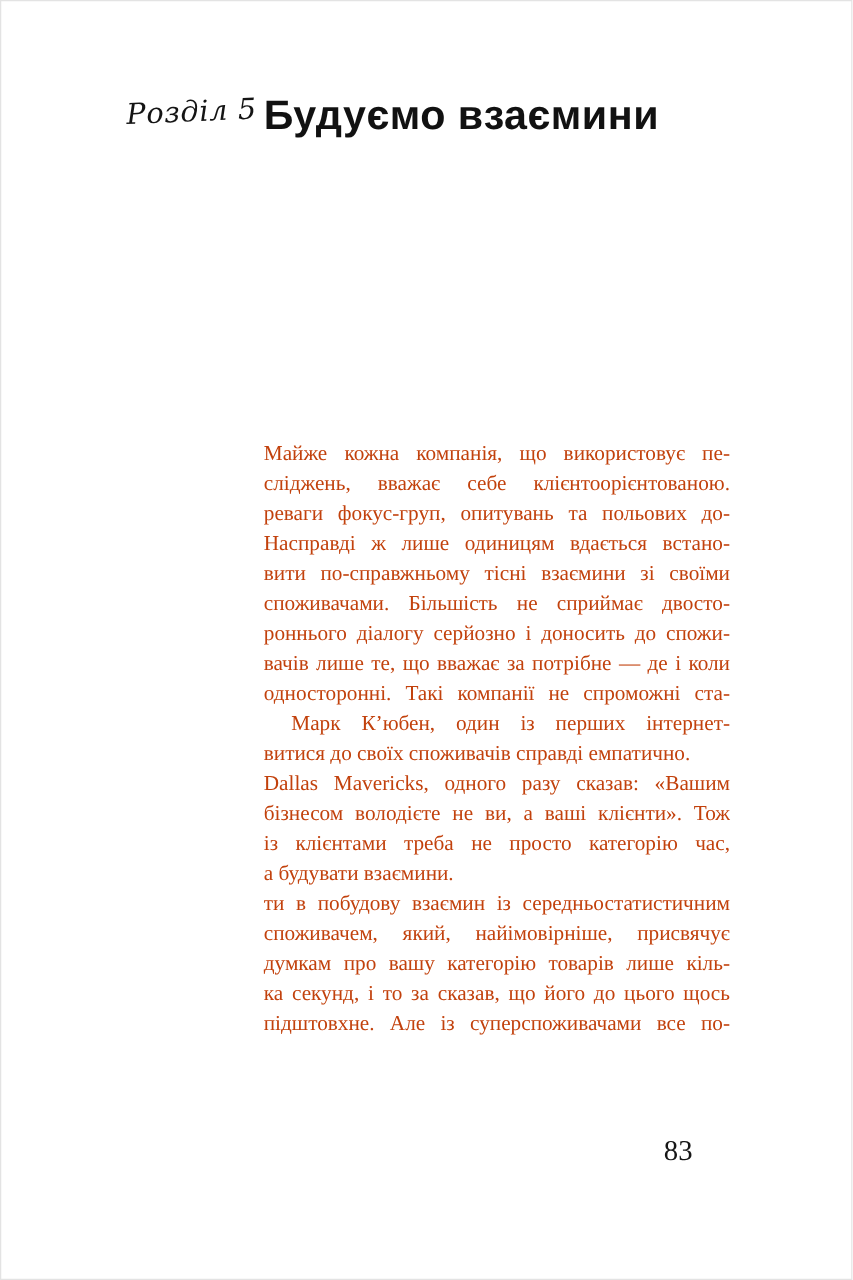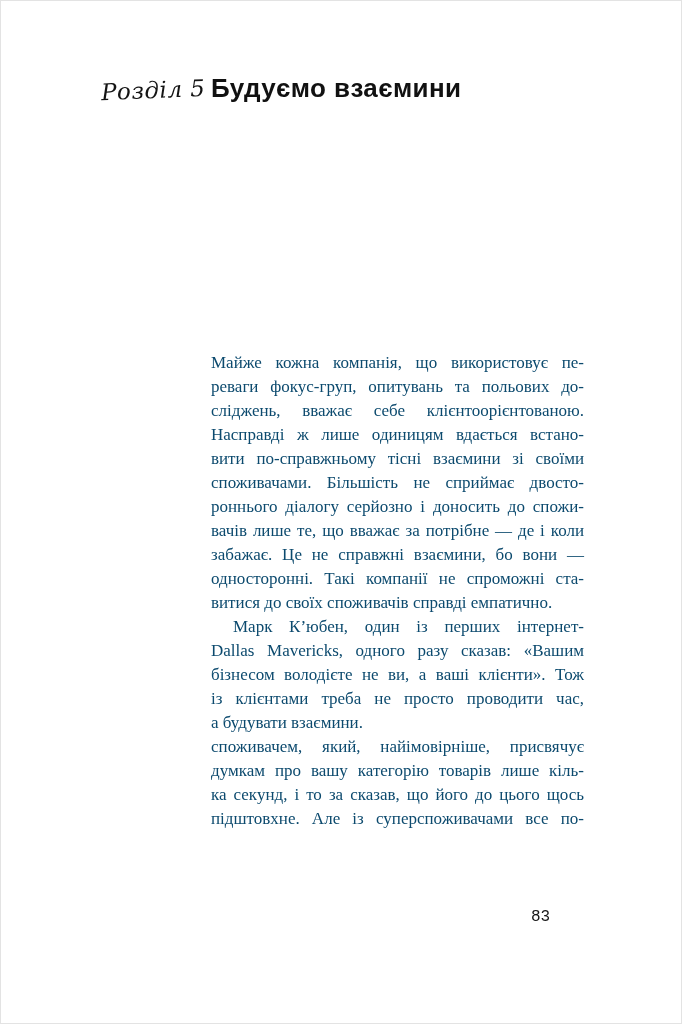--- a/index.html
+++ b/index.html
@@ -29,78 +29,77 @@
     transform: rotate(-2.5deg);
     white-space: nowrap;
   }
   .chapter-title {
     position: absolute;
     left: 210px;
     top: 72px;
     margin: 0;
     font-family: "Liberation Sans", sans-serif;
     font-weight: bold;
-    font-size: 26px;
+    font-size: 33px;
     letter-spacing: 0.4px;
     color: #111111;
     white-space: nowrap;
   }
   .body-text {
     position: absolute;
     left: 210px;
     top: 350px;
     width: 373px;
     font-size: 17px;
     line-height: 24px;
-    color: #0c4a6e;
+    color: #c2410c;
   }
   .line {
     text-align: left;
     white-space: normal;
   }
   .line.j {
     text-align: justify;
     text-align-last: justify;
   }
   .line.indent {
     text-indent: 22px;
   }
   .page-number {
     position: absolute;
     left: 530px;
     top: 907px;
-    font-size: 16px;
+    font-size: 23px;
     color: #161616;
-    font-family: Liberation Mono, monospace;
   }
 </style>
 </head>
 <body>
 
 <div class="page">
   <span class="chapter-label">Розділ 5</span>
   <h1 class="chapter-title">Будуємо взаємини</h1>
 
   <div class="body-text" id="body-text">
       <div class="line j">Майже кожна компанія, що використовує пе-</div>
+      <div class="line j">сліджень, вважає себе клієнтоорієнтованою.</div>
       <div class="line j">реваги фокус-груп, опитувань та польових до-</div>
-      <div class="line j">сліджень, вважає себе клієнтоорієнтованою.</div>
       <div class="line j">Насправді ж лише одиницям вдається встано-</div>
       <div class="line j">вити по-справжньому тісні взаємини зі своїми</div>
       <div class="line j">споживачами. Більшість не сприймає двосто-</div>
       <div class="line j">роннього діалогу серйозно і доносить до спожи-</div>
       <div class="line j">вачів лише те, що вважає за потрібне — де і коли</div>
-      <div class="line j">забажає. Це не справжні взаємини, бо вони —</div>
       <div class="line j">односторонні. Такі компанії не спроможні ста-</div>
+      <div class="line j indent">Марк К’юбен, один із перших інтернет-</div>
       <div class="line">витися до своїх споживачів справді емпатично.</div>
-      <div class="line j indent">Марк К’юбен, один із перших інтернет-</div>
       <div class="line j">Dallas Mavericks, одного разу сказав: «Вашим</div>
       <div class="line j">бізнесом володієте не ви, а ваші клієнти». Тож</div>
-      <div class="line j">із клієнтами треба не просто проводити час,</div>
+      <div class="line j">із клієнтами треба не просто категорію час,</div>
       <div class="line">а будувати взаємини.</div>
+      <div class="line j">ти в побудову взаємин із середньостатистичним</div>
       <div class="line j">споживачем, який, найімовірніше, присвячує</div>
       <div class="line j">думкам про вашу категорію товарів лише кіль-</div>
       <div class="line j">ка секунд, і то за сказав, що його до цього щось</div>
       <div class="line j">підштовхне. Але із суперспоживачами все по-</div>
     </div>
 
   <div class="page-number">83</div>
 </div>
 
 </body></html>

